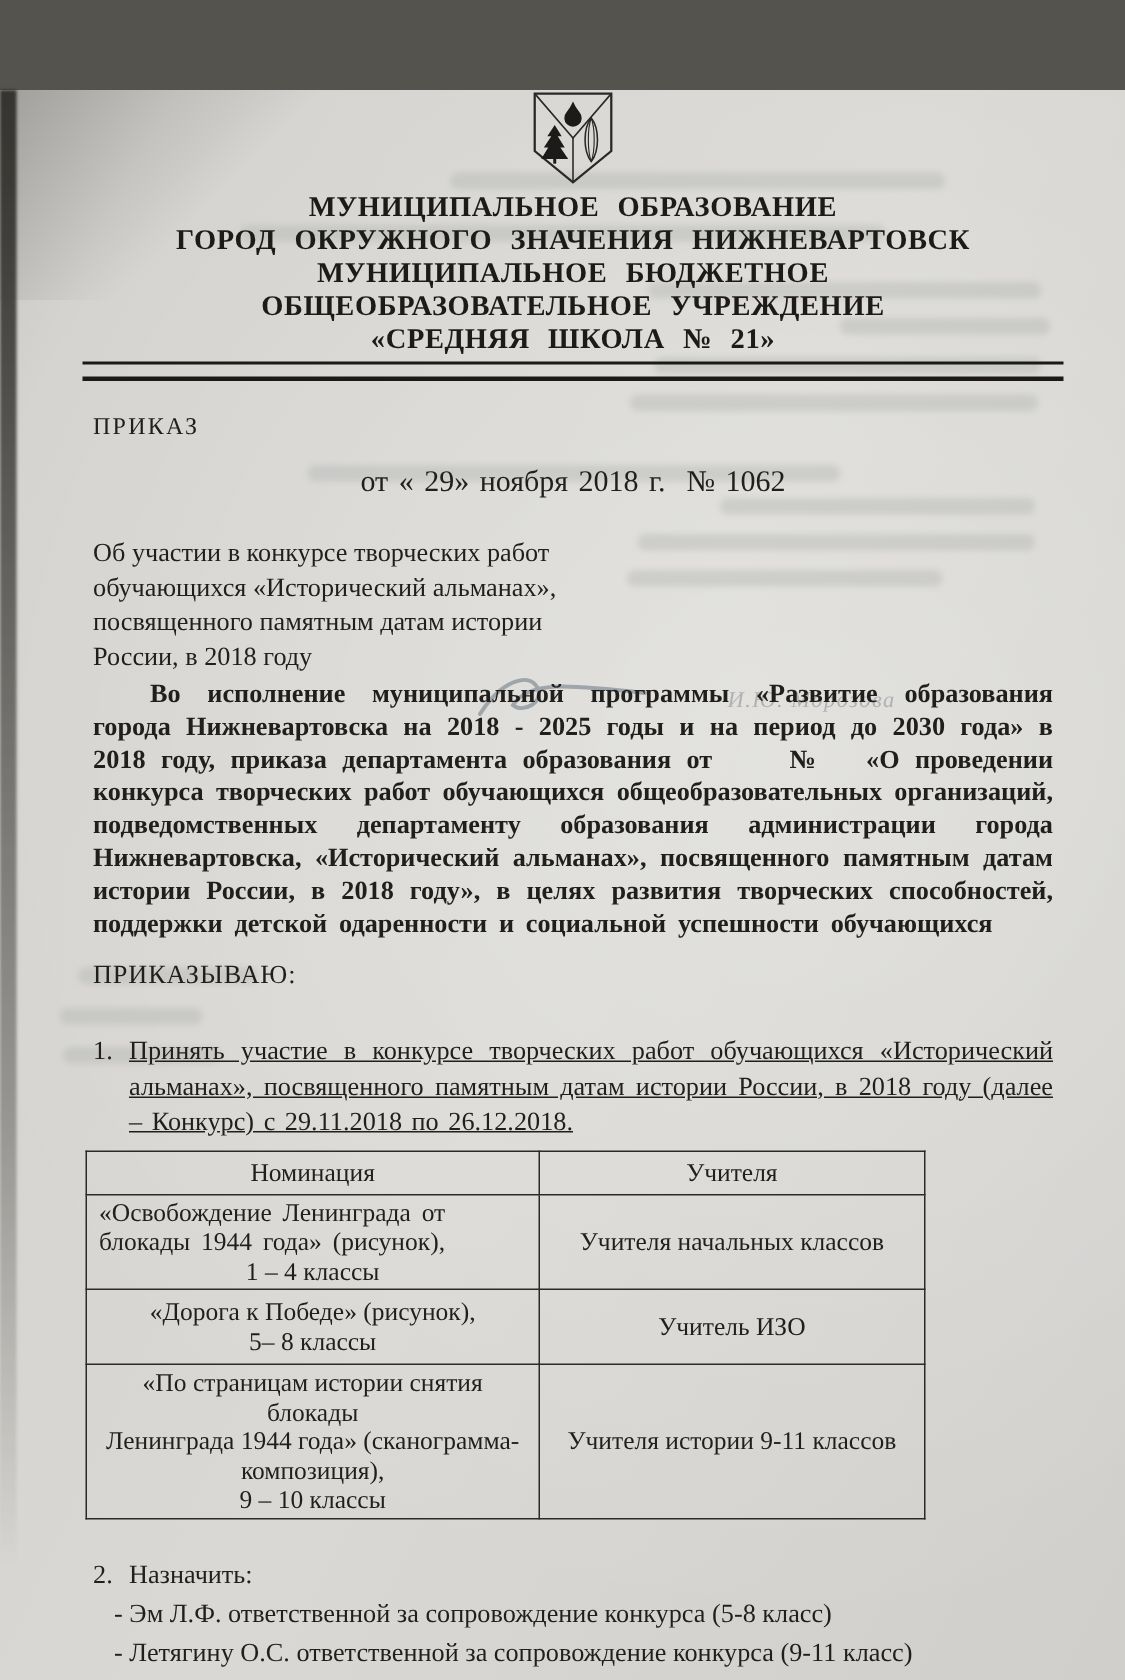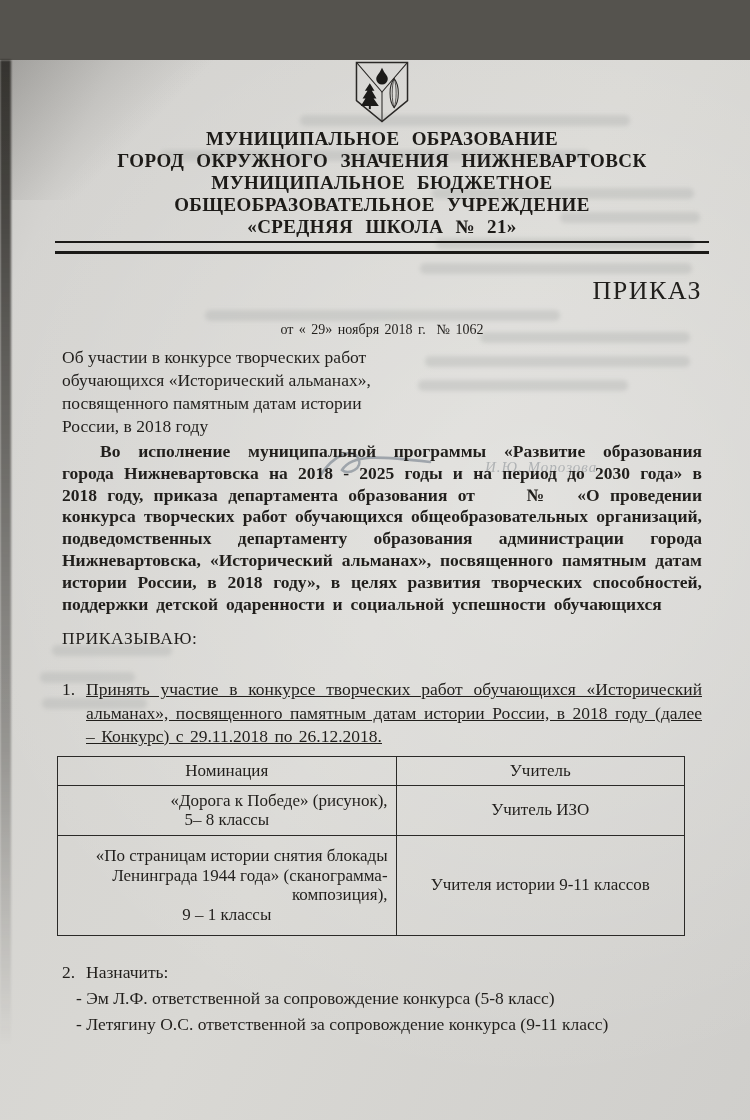--- a/index.html
+++ b/index.html
@@ -40,42 +40,42 @@
   .emblem{display:block;margin:60px auto 4px auto;width:58px;height:64px;}
 
   .org-header{ text-align:center;font-weight:bold;font-size:19px;line-height:22px;
     letter-spacing:.4px;word-spacing:7px;color:#1d1b18;}
   .org-header div{white-space:nowrap;}
 
   .rule{height:8px;margin:3px -7px 0 -7px;
     border-top:2.5px solid #16514e00; 
     border-top:2.5px solid #1b1a18;border-bottom:3.5px solid #1b1a18;}
 
-  .doc-title{margin-top:22px;text-align:right;font-size:26px;letter-spacing:1.5px;}
-  .doc-date{margin-top:16px;text-align:center;font-size:14px;word-spacing:2px;}
+  .doc-title{margin-top:22px;text-align:left;font-size:16px;letter-spacing:1.5px;}
+  .doc-date{margin-top:16px;text-align:center;font-size:20px;word-spacing:2px;}
 
-  .subject{margin-top:8px;font-size:17.5px;line-height:23px;white-space:pre-line;width:330px;}
+  .subject{margin-top:24px;font-size:17.5px;line-height:23px;white-space:pre-line;width:330px;}
 
   .preamble{margin:3px 0 0 0;font-size:17.5px;line-height:21.8px;
     text-align:justify;text-indent:38px;word-spacing:3.5px;font-weight:bold;}
 
   .resolution{margin-top:13px;font-size:17.5px;letter-spacing:.6px;}
 
   .numbered{display:flex;margin-top:29px;font-size:17.5px;line-height:23.2px;}
   .numbered .num{flex:0 0 24px;}
   .numbered .numtext{flex:1;text-align:justify;word-spacing:2px;text-decoration:underline;}
 
-  table.nom{border-collapse:collapse;margin:8px 0 0 -5px;width:628px;table-layout:fixed;font-size:17px;}
+  table.nom{border-collapse:collapse;margin:8px 0 0 -5px;width:560px;table-layout:fixed;font-size:17px;}
   table.nom td,table.nom th{border:1.6px solid #2b2a28;padding:2px 8px;vertical-align:middle;}
   table.nom th{font-weight:normal;text-align:center;height:24px;}
   col.c1{width:54%;} col.c2{width:46%;}
   .cell-nom{line-height:19.5px;}
   tr.r1{height:60px;} tr.r2{height:50px;} tr.r3{height:100px;}
   tr.r1 .nom-main{text-align:left;word-spacing:3px;}
-  tr.r2 .nom-main,tr.r3 .nom-main{text-align:right;white-space:pre-line;}
+  tr.r2 .nom-main,tr.r3 .nom-main{text-align:center;white-space:pre-line;}
   .nom-classes{text-align:center;}
   .cell-teach{text-align:center;}
 
   .item2{margin-top:24px;font-size:17.5px;}
   .item2-head{display:flex;line-height:25px;}
   .item2-head .num{flex:0 0 24px;}
   .assignments{margin-left:14px;line-height:26px;}
 </style>
 </head>
 <body>
@@ -142,35 +142,42 @@
     </div>
 
     <table class="nom">
       <colgroup>
           <col class="c1">
           <col class="c2">
         </colgroup>
       <tbody>
           <tr>
         <th>Номинация</th>
-        <th>Учитель</th>
+        <th>Учителя</th>
+      </tr>
+      <tr class="r1">
+        <td class="cell-nom">
+          <div class="nom-main">«Освобождение Ленинграда от блокады 1944 года» (рисунок),</div>
+          <div class="nom-classes">1 – 4 классы</div>
+        </td>
+        <td class="cell-teach">Учителя начальных классов</td>
       </tr>
       <tr class="r2">
         <td class="cell-nom">
           <div class="nom-main">«Дорога к Победе» (рисунок),</div>
           <div class="nom-classes">5– 8 классы</div>
         </td>
         <td class="cell-teach">Учитель ИЗО</td>
       </tr>
       <tr class="r3">
         <td class="cell-nom">
           <div class="nom-main">«По страницам истории снятия блокады
 Ленинграда 1944 года» (сканограмма-
 композиция),</div>
-          <div class="nom-classes">9 – 1 классы</div>
+          <div class="nom-classes">9 – 10 классы</div>
         </td>
         <td class="cell-teach">Учителя истории 9-11 классов</td>
       </tr>
     </tbody>
       </table>
 
     <div class="item2">
       <div class="item2-head">
         <span class="num">2.</span>
         <span>Назначить:</span>

